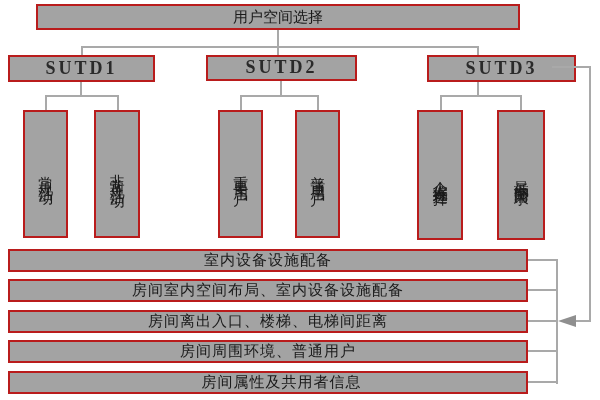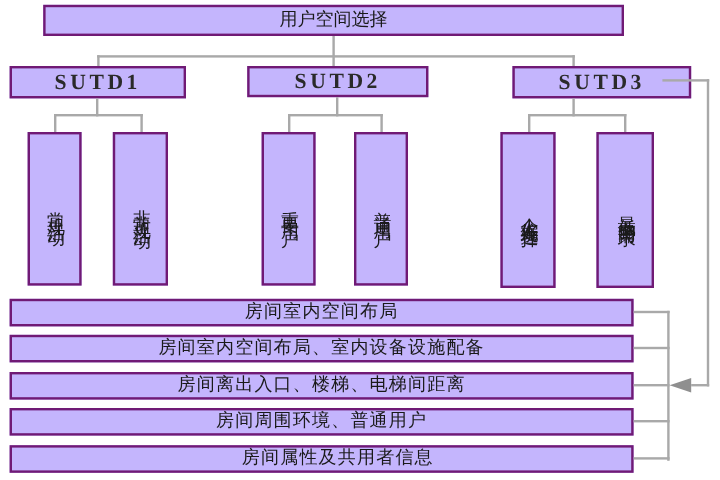--- a/index.html
+++ b/index.html
@@ -1,22 +1,22 @@
 <!DOCTYPE html>
 <html><head>
 <meta charset="utf-8">
 <style>
   html,body{margin:0;padding:0;background:#ffffff;}
   #canvas{
     position:relative;width:600px;height:400px;background:#ffffff;overflow:hidden;
     font-family:"Liberation Serif","DejaVu Serif",serif;color:#1a1a1a;
   }
   .box{
-    position:absolute;box-sizing:border-box;background:#c4b5fd;
-    border:2px solid #701a75;display:flex;align-items:center;justify-content:center;
+    position:absolute;box-sizing:border-box;background:#a3a3a3;
+    border:2px solid #b91c1c;display:flex;align-items:center;justify-content:center;
     text-align:center;font-size:15px;line-height:1.1;white-space:nowrap;
   }
   .sutd{font-size:18px;letter-spacing:3px;font-weight:bold;color:#2a2a2a;}
   .vbox{
     writing-mode:vertical-rl;text-orientation:upright;
     white-space:normal;letter-spacing:5px;font-size:15px;
   }
   .row{font-size:15px;letter-spacing:1px;}
   .line{position:absolute;background:#a9a9a9;}
   .arrow-left{
@@ -36,21 +36,21 @@
   <div class="box sutd" style="left:206px;top:55px;width:151px;height:26px;">SUTD2</div>
   <div class="box sutd" style="left:427px;top:55px;width:149px;height:27px;">SUTD3</div>
 
   <div class="box vbox" style="left:23px;top:110px;width:45px;height:128px;">常规活动</div>
   <div class="box vbox" style="left:94px;top:110px;width:46px;height:128px;">非常规活动</div>
   <div class="box vbox" style="left:218px;top:110px;width:45px;height:128px;">重要用户</div>
   <div class="box vbox" style="left:295px;top:110px;width:45px;height:128px;">普通用户</div>
   <div class="box vbox" style="left:417px;top:110px;width:46px;height:130px;letter-spacing:2px;">个人偏好选择</div>
   <div class="box vbox" style="left:497px;top:110px;width:48px;height:130px;letter-spacing:2px;">最低空间需求</div>
 
-  <div class="box row" style="left:8px;top:249px;width:520px;height:23px;">房间室内空间布局</div>
+  <div class="box row" style="left:8px;top:249px;width:520px;height:23px;">室内设备设施配备</div>
   <div class="box row" style="left:8px;top:310px;width:520px;height:23px;">房间离出入口、楼梯、电梯间距离</div>
   <div class="box row" style="left:8px;top:279px;width:520px;height:23px;">房间室内空间布局、室内设备设施配备</div>
   <div class="box row" style="left:8px;top:340px;width:520px;height:23px;">房间周围环境、普通用户</div>
   <div class="box row" style="left:8px;top:371px;width:520px;height:23px;padding-left:27px;">房间属性及共用者信息</div>
 
   <div class="line" style="left:277px;top:30px;width:2px;height:25px;"></div>
   <div class="line" style="left:81px;top:46px;width:398px;height:2px;"></div>
   <div class="line" style="left:81px;top:46px;width:2px;height:9px;"></div>
   <div class="line" style="left:477px;top:46px;width:2px;height:9px;"></div>
 

